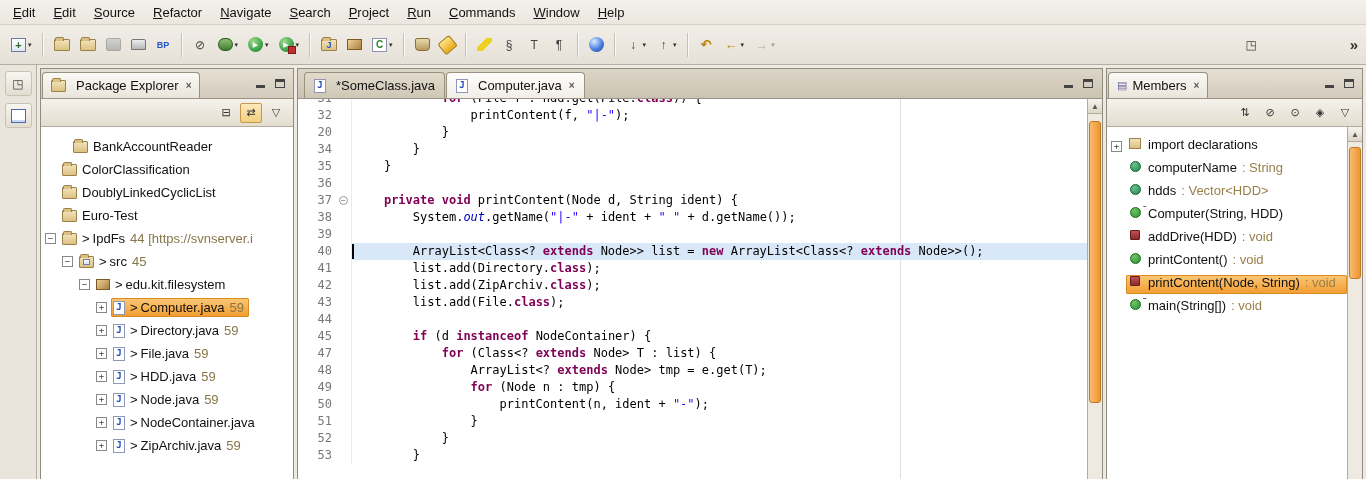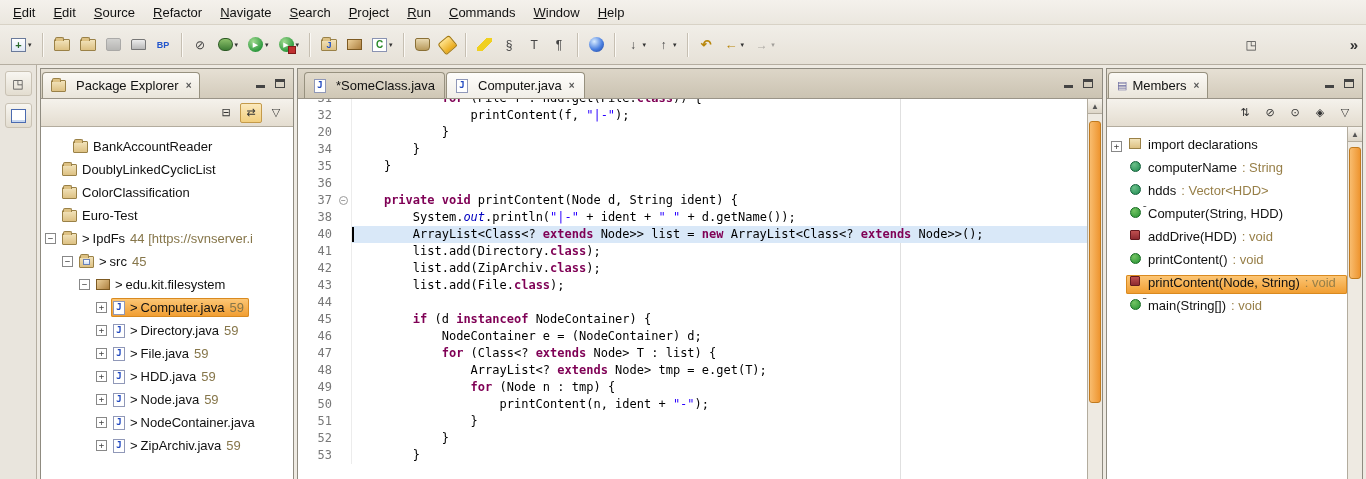--- a/index.html
+++ b/index.html
@@ -279,28 +279,28 @@
           <span class="exp hid"></span>
           <span class="selwrap">
             <span class="ti ti-project-closed"></span>
             <span class="tlabel">BankAccountReader</span>
           </span>
         </span>
         <span class="trow" style="padding-left: 4px;">
           <span class="exp hid"></span>
           <span class="selwrap">
             <span class="ti ti-project-closed"></span>
-            <span class="tlabel">DoublyLinkedCyclicList</span>
+            <span class="tlabel">ColorClassification</span>
           </span>
         </span>
         <span class="trow" style="padding-left: 4px;">
           <span class="exp hid"></span>
           <span class="selwrap">
             <span class="ti ti-project-closed"></span>
-            <span class="tlabel">ColorClassification</span>
+            <span class="tlabel">DoublyLinkedCyclicList</span>
           </span>
         </span>
         <span class="trow" style="padding-left: 4px;">
           <span class="exp hid"></span>
           <span class="selwrap">
             <span class="ti ti-project-closed"></span>
             <span class="tlabel">Euro-Test</span>
           </span>
         </span>
         <span class="trow" style="padding-left: 4px;">
@@ -419,28 +419,28 @@
       <div class="scrollpane">
         <div class="marginline"></div>
         <div class="lines">
             <span class="line"><span class="ln">31</span><span class="fold"></span><span class="codecell"><span class="tok tok-d">            </span><span class="tok tok-k">for</span><span class="tok tok-d"> (File f : hdd.get(File.</span><span class="tok tok-k">class</span><span class="tok tok-d">)) {</span></span></span>
             <span class="line"><span class="ln">32</span><span class="fold"></span><span class="codecell"><span class="tok tok-d">                printContent(f, </span><span class="tok tok-s">"|-"</span><span class="tok tok-d">);</span></span></span>
             <span class="line"><span class="ln">20</span><span class="fold"></span><span class="codecell"><span class="tok tok-d">            }</span></span></span>
             <span class="line"><span class="ln">34</span><span class="fold"></span><span class="codecell"><span class="tok tok-d">        }</span></span></span>
             <span class="line"><span class="ln">35</span><span class="fold"></span><span class="codecell"><span class="tok tok-d">    }</span></span></span>
             <span class="line"><span class="ln">36</span><span class="fold"></span><span class="codecell"></span></span>
             <span class="line"><span class="ln">37</span><span class="fold"><span class="fm">−</span></span><span class="codecell"><span class="tok tok-d">    </span><span class="tok tok-k">private</span><span class="tok tok-d"> </span><span class="tok tok-k">void</span><span class="tok tok-d"> printContent(Node d, String ident) {</span></span></span>
-            <span class="line"><span class="ln">38</span><span class="fold"></span><span class="codecell"><span class="tok tok-d">        System.</span><span class="tok tok-i">out</span><span class="tok tok-d">.println(</span><span class="tok tok-s">"|-"</span><span class="tok tok-d"> + ident + </span><span class="tok tok-s">" "</span><span class="tok tok-d"> + d.getName());</span></span></span>
+            <span class="line"><span class="ln">38</span><span class="fold"></span><span class="codecell"><span class="tok tok-d">        System.</span><span class="tok tok-i">out</span><span class="tok tok-d">.getName(</span><span class="tok tok-s">"|-"</span><span class="tok tok-d"> + ident + </span><span class="tok tok-s">" "</span><span class="tok tok-d"> + d.getName());</span></span></span>
+            <span class="line"><span class="ln">39</span><span class="fold"></span><span class="codecell"></span></span>
             <span class="line cur"><span class="ln">40</span><span class="fold"></span><span class="codecell"><span class="caret"></span><span class="tok tok-d">        ArrayList&lt;Class&lt;? </span><span class="tok tok-k">extends</span><span class="tok tok-d"> Node&gt;&gt; list = </span><span class="tok tok-k">new</span><span class="tok tok-d"> ArrayList&lt;Class&lt;? </span><span class="tok tok-k">extends</span><span class="tok tok-d"> Node&gt;&gt;();</span></span></span>
             <span class="line"><span class="ln">41</span><span class="fold"></span><span class="codecell"><span class="tok tok-d">        list.add(Directory.</span><span class="tok tok-k">class</span><span class="tok tok-d">);</span></span></span>
             <span class="line"><span class="ln">42</span><span class="fold"></span><span class="codecell"><span class="tok tok-d">        list.add(ZipArchiv.</span><span class="tok tok-k">class</span><span class="tok tok-d">);</span></span></span>
             <span class="line"><span class="ln">43</span><span class="fold"></span><span class="codecell"><span class="tok tok-d">        list.add(File.</span><span class="tok tok-k">class</span><span class="tok tok-d">);</span></span></span>
             <span class="line"><span class="ln">44</span><span class="fold"></span><span class="codecell"></span></span>
             <span class="line"><span class="ln">45</span><span class="fold"></span><span class="codecell"><span class="tok tok-d">        </span><span class="tok tok-k">if</span><span class="tok tok-d"> (d </span><span class="tok tok-k">instanceof</span><span class="tok tok-d"> NodeContainer) {</span></span></span>
-            <span class="line"><span class="ln">46</span><span class="fold"></span><span class="codecell"><span class="tok tok-d">            NodeContainer e = (NodeContainer) d;</span></span></span>
             <span class="line"><span class="ln">47</span><span class="fold"></span><span class="codecell"><span class="tok tok-d">            </span><span class="tok tok-k">for</span><span class="tok tok-d"> (Class&lt;? </span><span class="tok tok-k">extends</span><span class="tok tok-d"> Node&gt; T : list) {</span></span></span>
             <span class="line"><span class="ln">48</span><span class="fold"></span><span class="codecell"><span class="tok tok-d">                ArrayList&lt;? </span><span class="tok tok-k">extends</span><span class="tok tok-d"> Node&gt; tmp = e.get(T);</span></span></span>
             <span class="line"><span class="ln">49</span><span class="fold"></span><span class="codecell"><span class="tok tok-d">                </span><span class="tok tok-k">for</span><span class="tok tok-d"> (Node n : tmp) {</span></span></span>
             <span class="line"><span class="ln">50</span><span class="fold"></span><span class="codecell"><span class="tok tok-d">                    printContent(n, ident + </span><span class="tok tok-s">"-"</span><span class="tok tok-d">);</span></span></span>
             <span class="line"><span class="ln">51</span><span class="fold"></span><span class="codecell"><span class="tok tok-d">                }</span></span></span>
             <span class="line"><span class="ln">52</span><span class="fold"></span><span class="codecell"><span class="tok tok-d">            }</span></span></span>
             <span class="line"><span class="ln">53</span><span class="fold"></span><span class="codecell"><span class="tok tok-d">        }</span></span></span>
           </div>
       </div>
       <div class="vscroll">

